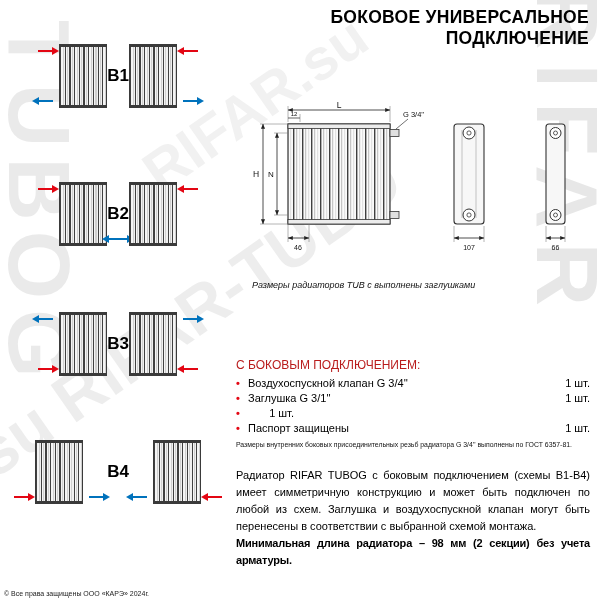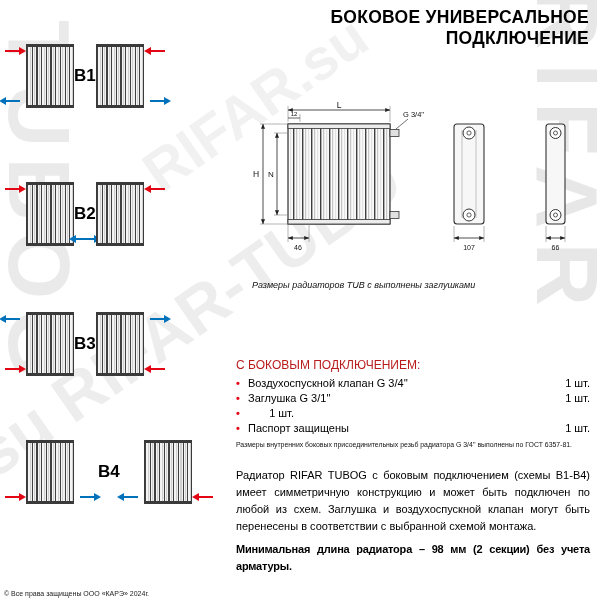--- a/index.html
+++ b/index.html
@@ -12,21 +12,21 @@
   .wm-left{left:-12px;top:20px;writing-mode:vertical-rl;font-size:88px;letter-spacing:10px;color:rgba(60,60,60,0.11);}
   .wm-right{right:-18px;top:-14px;writing-mode:vertical-rl;font-size:88px;letter-spacing:14px;color:rgba(60,60,60,0.12);}
   .wm-diag1{left:-55px;top:440px;font-size:66px;transform:rotate(-35deg);transform-origin:left top;color:rgba(60,60,60,0.09);}
   .wm-diag2{left:130px;top:150px;font-size:58px;transform:rotate(-35deg);transform-origin:left top;color:rgba(60,60,60,0.07);}
 
   .content{position:absolute;inset:0;z-index:1;}
 
   .title{position:absolute;top:7px;right:11px;text-align:right;font-size:17.5px;font-weight:bold;line-height:1.22;letter-spacing:.3px;}
 
   
-  .scheme-row{position:absolute;left:2px;width:232px;height:64px;display:flex;align-items:center;justify-content:flex-start;padding:0 24px;}
+  .scheme-row{position:absolute;left:2px;width:232px;height:64px;display:flex;align-items:center;justify-content:center;padding:0 24px;}
   .row-b1{top:44px;} .row-b2{top:182px;} .row-b3{top:312px;} .row-b4{top:440px;gap:24px;}
   .rad-wrap{position:relative;width:48px;height:64px;}
   .radiator{width:48px;height:64px;border:1px solid #3a3a3a;border-top-width:3px;border-bottom-width:3px;
     background:repeating-linear-gradient(90deg,#404040 0 1.2px,#f4f4f4 1.2px 2.6px,#cfcfcf 2.6px 3.6px,#efefef 3.6px 4.7px);}
   .scheme-label{font-weight:bold;font-size:17px;}
   .arrow{position:absolute;width:15px;height:2.2px;background:currentColor;}
   .arrow.supply{color:#e30613;}
   .arrow.ret{color:#0072bc;}
   .pos-top{top:6px;} .pos-bottom{bottom:6px;}
   .side-left{left:-21px;} .side-right{right:-21px;}
@@ -44,21 +44,21 @@
   .pkg-subtitle{font-size:12px;font-weight:normal;color:#b91c1c;margin-top:2px;}
   .pkg-items{margin-top:4px;}
   .pkg-item{display:flex;font-size:11px;line-height:15px;}
   .pkg-bullet{color:#e30613;width:12px;font-weight:bold;}
   .pkg-name{flex:1;}
   .pkg-qty{width:46px;text-align:right;}
   .pkg-note{margin-top:5px;font-size:6.9px;color:#111;white-space:nowrap;}
 
   
   .desc{position:absolute;left:236px;top:467px;width:354px;font-size:11px;line-height:1.55;text-align:justify;}
-  .desc-bold{margin-top:6px;font-weight:bold;letter-spacing:-0.2px;}
+  .desc-bold{font-weight:bold;letter-spacing:-0.2px;}
 
   .copyright{position:absolute;left:4px;bottom:3px;font-size:7px;color:#222;}
 </style>
 </head>
 <body>
 
 <div class="page">
 
   <div class="wm wm-left">TUBOG</div>
   <div class="wm wm-right">RIFAR</div>

